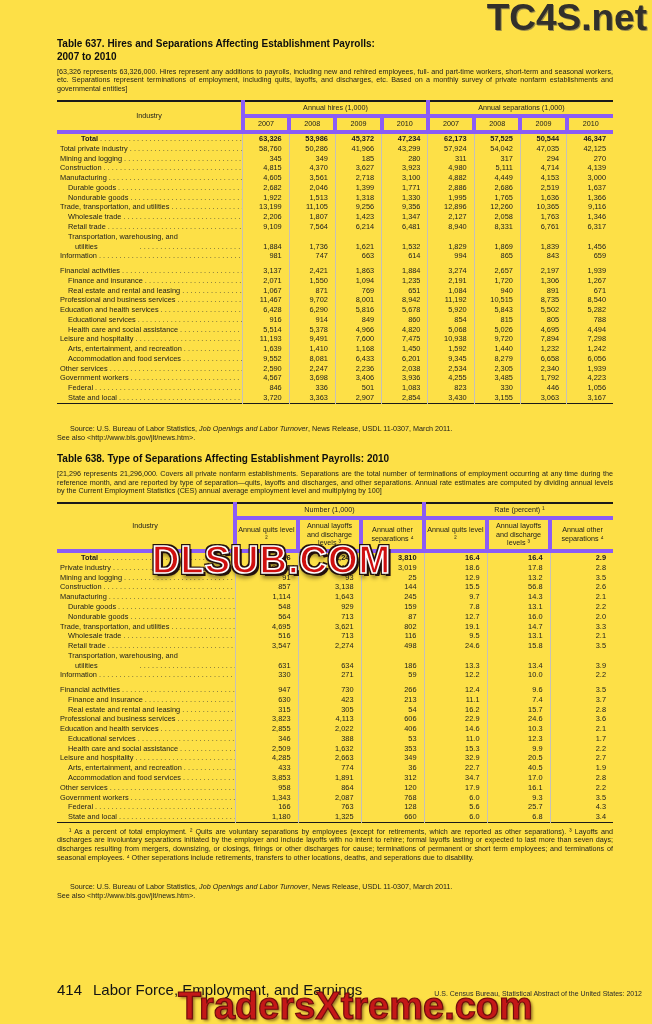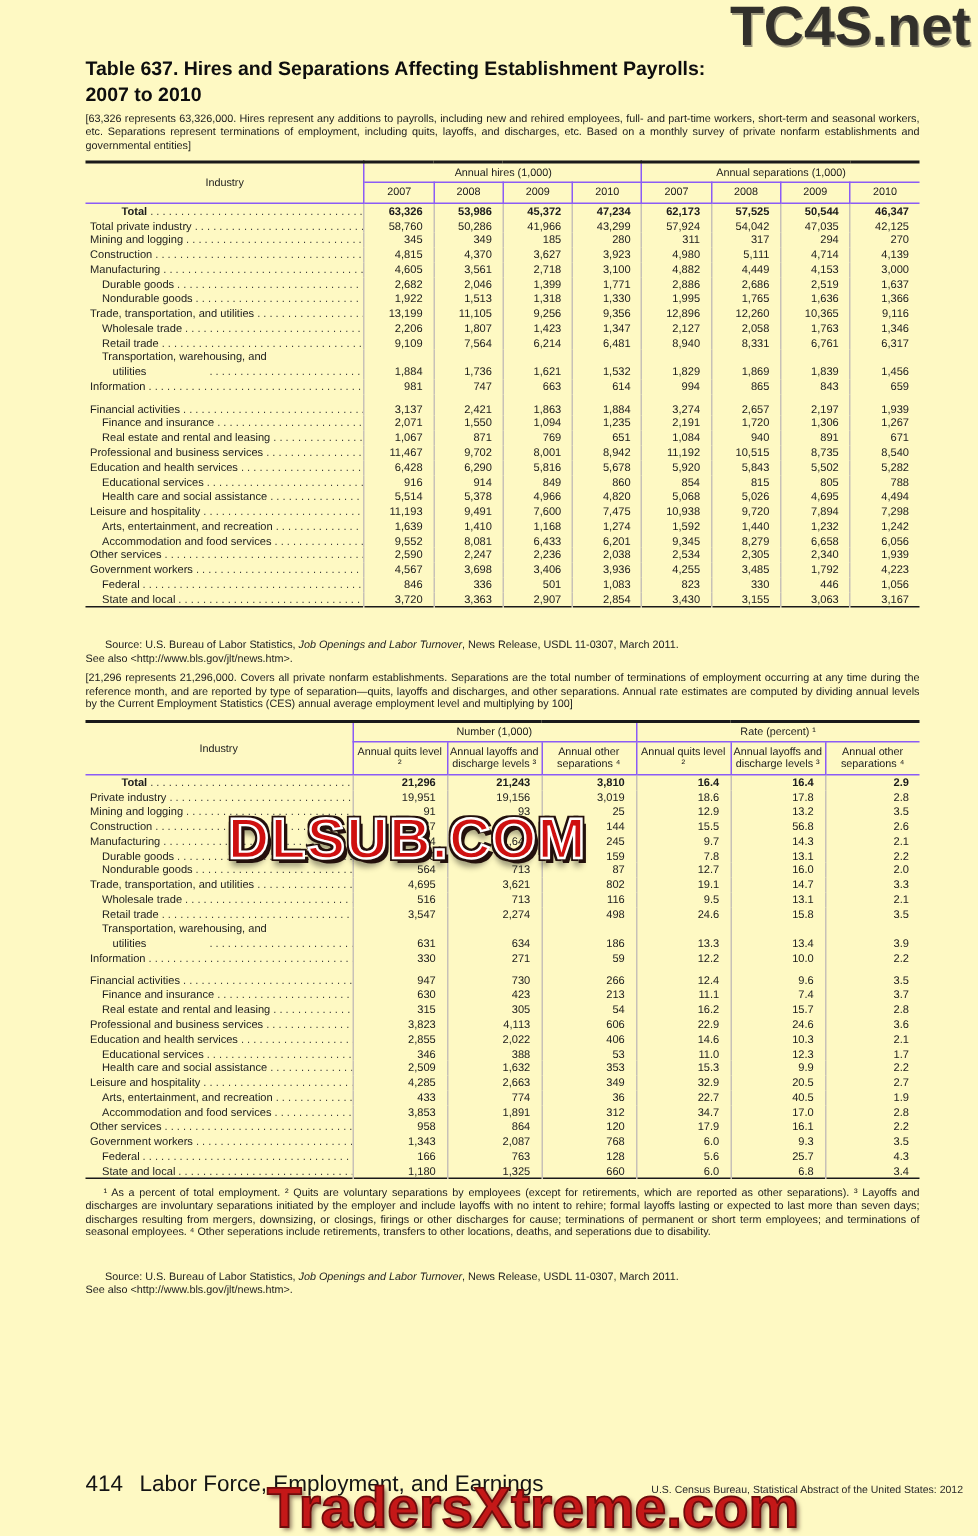--- a/index.html
+++ b/index.html
@@ -1,40 +1,40 @@
 <!DOCTYPE html>
 <html><head>
 <meta charset="utf-8">
 <style>
   * { margin:0; padding:0; box-sizing:border-box; }
   html,body { background:#6b6b6b; }
   .page {
     position:relative; width:652px; height:1024px; margin:0 auto;
-    background:#fef9c3; color:#1b1b1b; overflow:hidden;
+    background:#fde047; color:#1b1b1b; overflow:hidden;
     font-family:"Liberation Sans", sans-serif;
   }
   .content { position:absolute; left:57px; top:0; width:556px; }
 
   
-  .title { margin-top:38px; font-size:13px; font-weight:bold; line-height:1.28; color:#0e0e0e; }
+  .title { margin-top:38px; font-size:10px; font-weight:bold; line-height:1.28; color:#0e0e0e; }
   .title .tline { display:block; }
   .t638title { margin-top:11px; }
   .note { font-size:7.2px; line-height:1.2; margin-top:4px; text-align:justify; }
   .fnotes { margin-top:5px; text-indent:12px; }
 
   
   table.t { width:100%; border-collapse:collapse; table-layout:fixed; margin-top:6px;
             border-top:2px solid #1a1a1a; border-bottom:1.2px solid #1a1a1a; }
   .c-ind  { width:185px; }
   .c-num  { width:46px; }
   .c-ind8 { width:178px; }
   .c-num6 { width:63px; }
 
   .t thead th { font-weight:normal; font-size:7.2px; text-align:center; vertical-align:middle;
-                border:1px solid #8b5cf6; padding:2px 1px; line-height:1.15; }
+                border:4px solid #8b5cf6; padding:2px 1px; line-height:1.15; }
   .t thead tr:first-child th { border-top:none; }
   .t thead th:first-child { border-left:none; }
   .t thead tr th:last-child { border-right:none; }
   .h-grp { padding:2.5px 0; }
   .h-yr  { padding:2px 0; }
   .h-sub { font-size:6.9px; padding:2px 2px; }
 
   .t tbody td { font-size:7.4px; line-height:1.32; vertical-align:bottom;
                 border-left:1px solid #c7c1b7; }
   .t tbody td:first-child { border-left:none; }
@@ -451,21 +451,21 @@
           <tr>
             <td class="lblcell">
               <div class="lblline ind1">
                 <span class="lab">Arts, entertainment, and recreation</span>
                 <span class="dots"> .  .  .  .  .  .  .  .  .  .  .  .  .  .  .  .  .  .  .  .  .  .  .  .  .  .  .  .  .  .  .  .  .  .  .  .  .  .  .  .  .  .  .  .  .  .  .  .  .  .  .  .  .  .  .  .  .  .  .  .  .  .  .  .  .  .  .  .  .  .  .  .  .  .  .  .  .  .  .  .  .  .  .  .  .  .  .  .  .  . </span>
               </div>
             </td>
             <td class="num">1,639</td>
             <td class="num">1,410</td>
             <td class="num">1,168</td>
-            <td class="num">1,274</td>
+            <td class="num">1,450</td>
             <td class="num">1,592</td>
             <td class="num">1,440</td>
             <td class="num">1,232</td>
             <td class="num">1,242</td>
           </tr>
           <tr>
             <td class="lblcell">
               <div class="lblline ind1">
                 <span class="lab">Accommodation and food services</span>
                 <span class="dots"> .  .  .  .  .  .  .  .  .  .  .  .  .  .  .  .  .  .  .  .  .  .  .  .  .  .  .  .  .  .  .  .  .  .  .  .  .  .  .  .  .  .  .  .  .  .  .  .  .  .  .  .  .  .  .  .  .  .  .  .  .  .  .  .  .  .  .  .  .  .  .  .  .  .  .  .  .  .  .  .  .  .  .  .  .  .  .  .  .  . </span>
@@ -545,20 +545,23 @@
             <td class="num">3,167</td>
           </tr>
         </tbody>
     </table>
 
     <p class="source">
       <span class="src-line1"><span>Source: U.S. Bureau of Labor Statistics, </span><i>Job Openings and Labor Turnover</i><span>, News Release, USDL 11-0307, March 2011.</span></span>
       <span class="src-line2">See also &lt;http://www.bls.gov/jlt/news.htm&gt;.</span>
     </p>
 
+    <h1 class="title t638title">
+      <span class="tline">Table 638. Type of Separations Affecting Establishment Payrolls: 2010</span>
+    </h1>
 
     <p class="note">[21,296 represents 21,296,000. Covers all private nonfarm establishments. Separations are the total number of terminations of employment occurring at any time during the reference month, and are reported by type of separation—quits, layoffs and discharges, and other separations. Annual rate estimates are computed by dividing annual levels by the Current Employment Statistics (CES) annual average employment level and multiplying by 100]</p>
 
     <table class="t" id="t638">
       <colgroup>
         <col class="c-ind8">
         <col class="c-num6">
           <col class="c-num6">
           <col class="c-num6">
         <col class="c-num6">

